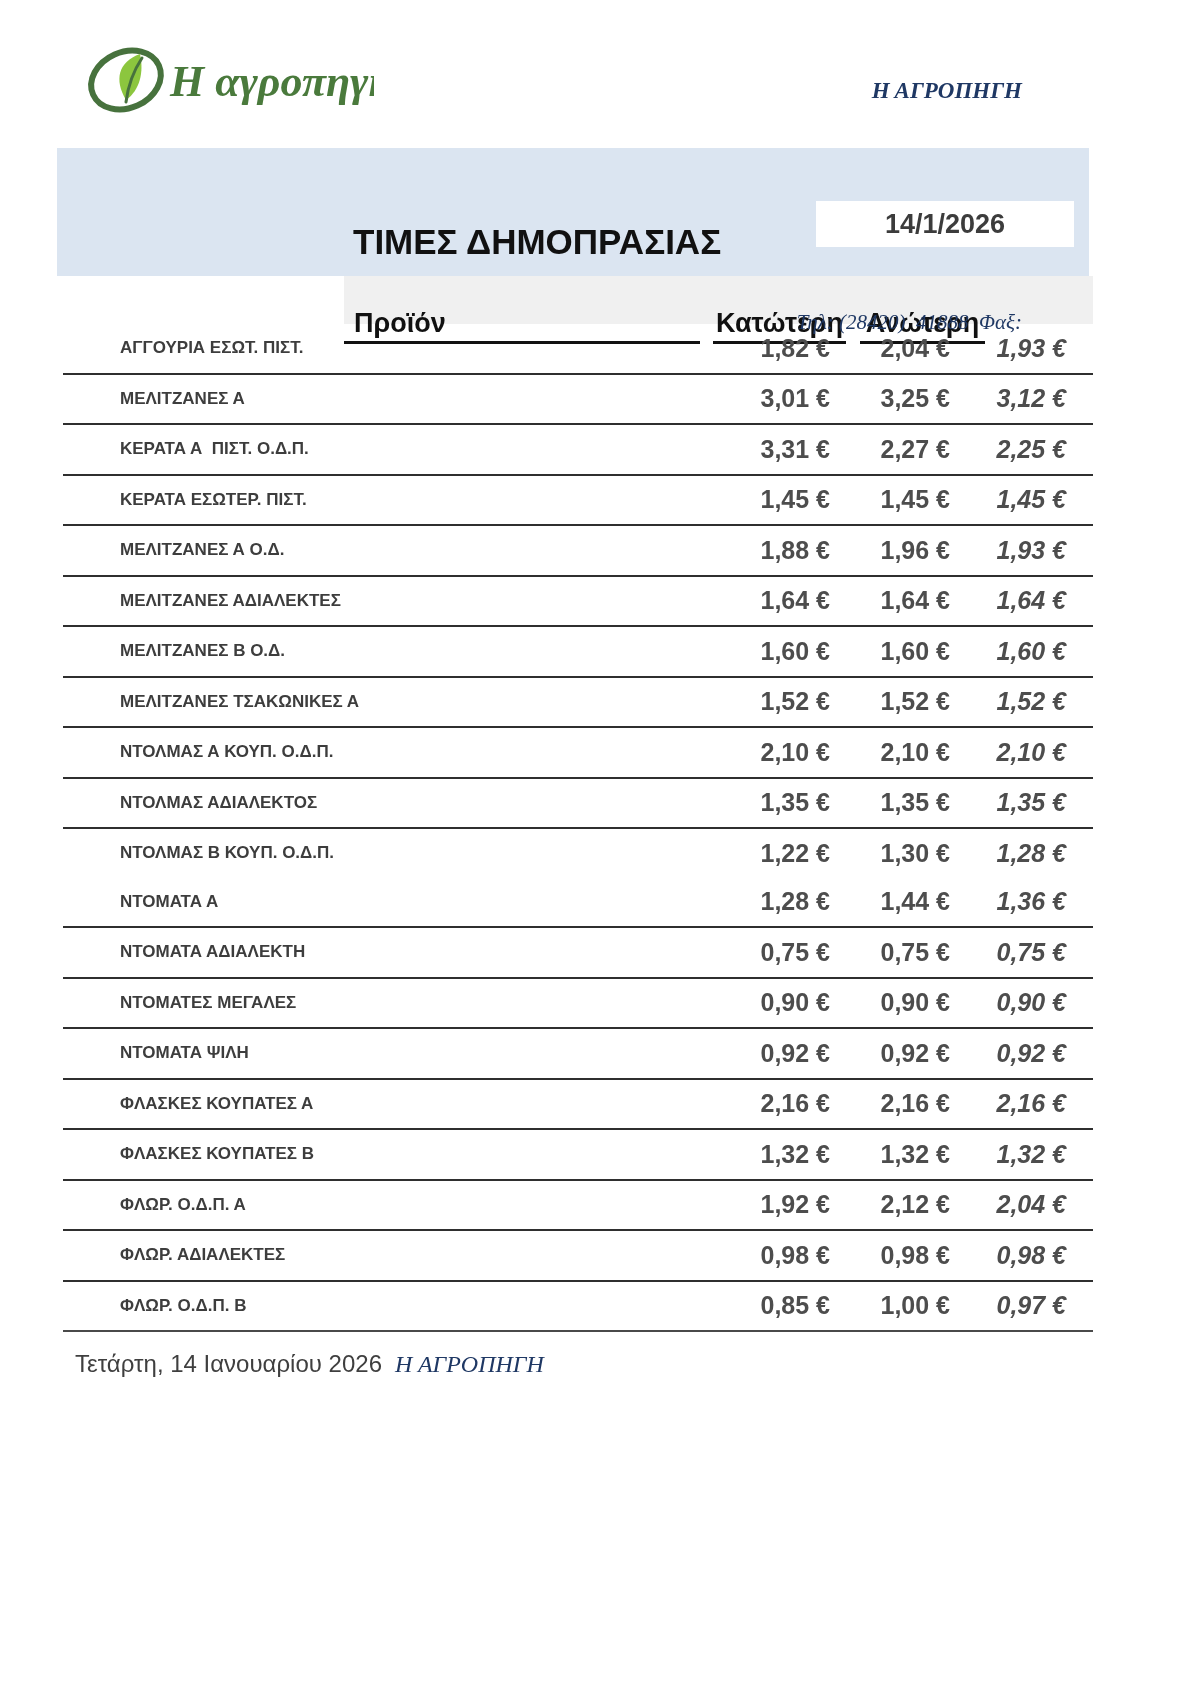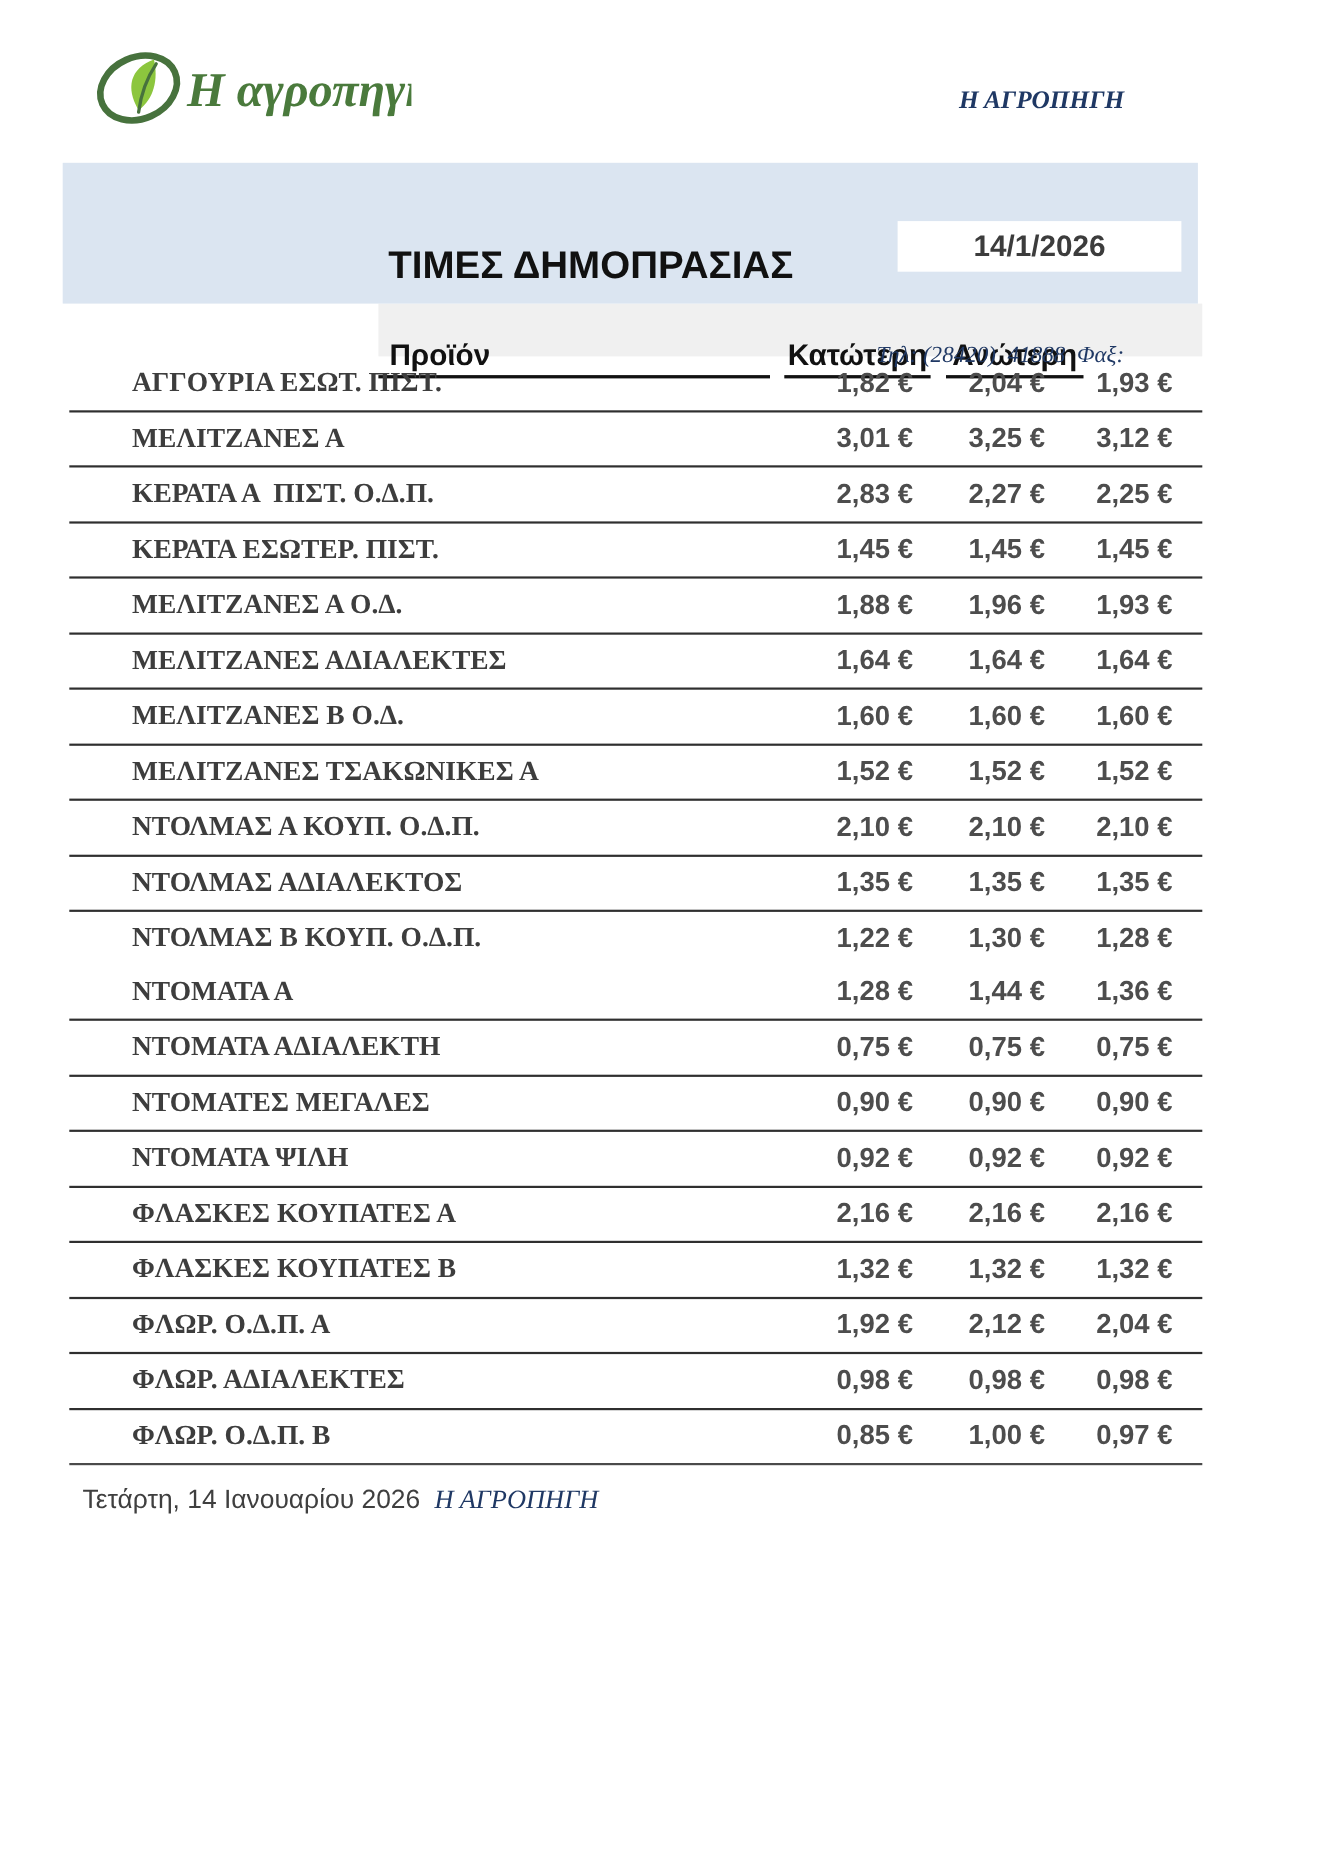--- a/index.html
+++ b/index.html
@@ -80,31 +80,30 @@
   .row{
     flex:1;
     display:flex;align-items:center;
     border-top:2px solid #2f2f2f;
     box-sizing:border-box;
   }
   .row:first-child{border-top:none;}
   .row.merged{border-top:none;}
   .cell-product{
     flex:1;padding-left:57px;
-    font-size:25px;font-weight:bold;color:#3d3d3d;
+    font-size:17px;font-weight:bold;color:#3d3d3d;
     white-space:pre;
-    font-family:Liberation Serif, serif;
   }
   .cell-price{
     font-size:25px;font-weight:bold;color:#4d4d4d;
     text-align:right;white-space:pre;
   }
   .c-min{width:120px;}
   .c-max{width:120px;}
-  .c-avg{width:116px;}
+  .c-avg{width:116px;font-style:italic;}
   .c-spacer{width:27px;}
   
   .footer{
     margin-top:18px;margin-left:75px;
     display:flex;align-items:baseline;
   }
   .footer-date{
     font-size:24px;color:#3f3f3f;
     font-stretch:condensed;
     width:320px;
@@ -169,21 +168,21 @@
     </div>
       <div class="row">
       <div class="cell-product">ΜΕΛΙΤΖΑΝΕΣ Α</div>
       <div class="cell-price c-min">3,01 €</div>
       <div class="cell-price c-max">3,25 €</div>
       <div class="cell-price c-avg">3,12 €</div>
       <div class="c-spacer"></div>
     </div>
       <div class="row">
       <div class="cell-product">ΚΕΡΑΤΑ Α  ΠΙΣΤ. Ο.Δ.Π.</div>
-      <div class="cell-price c-min">2,83 €</div>
+      <div class="cell-price c-min">3,31 €</div>
       <div class="cell-price c-max">2,27 €</div>
       <div class="cell-price c-avg">2,25 €</div>
       <div class="c-spacer"></div>
     </div>
       <div class="row">
       <div class="cell-product">ΚΕΡΑΤΑ ΕΣΩΤΕΡ. ΠΙΣΤ.</div>
       <div class="cell-price c-min">1,45 €</div>
       <div class="cell-price c-max">1,45 €</div>
       <div class="cell-price c-avg">1,45 €</div>
       <div class="c-spacer"></div>

